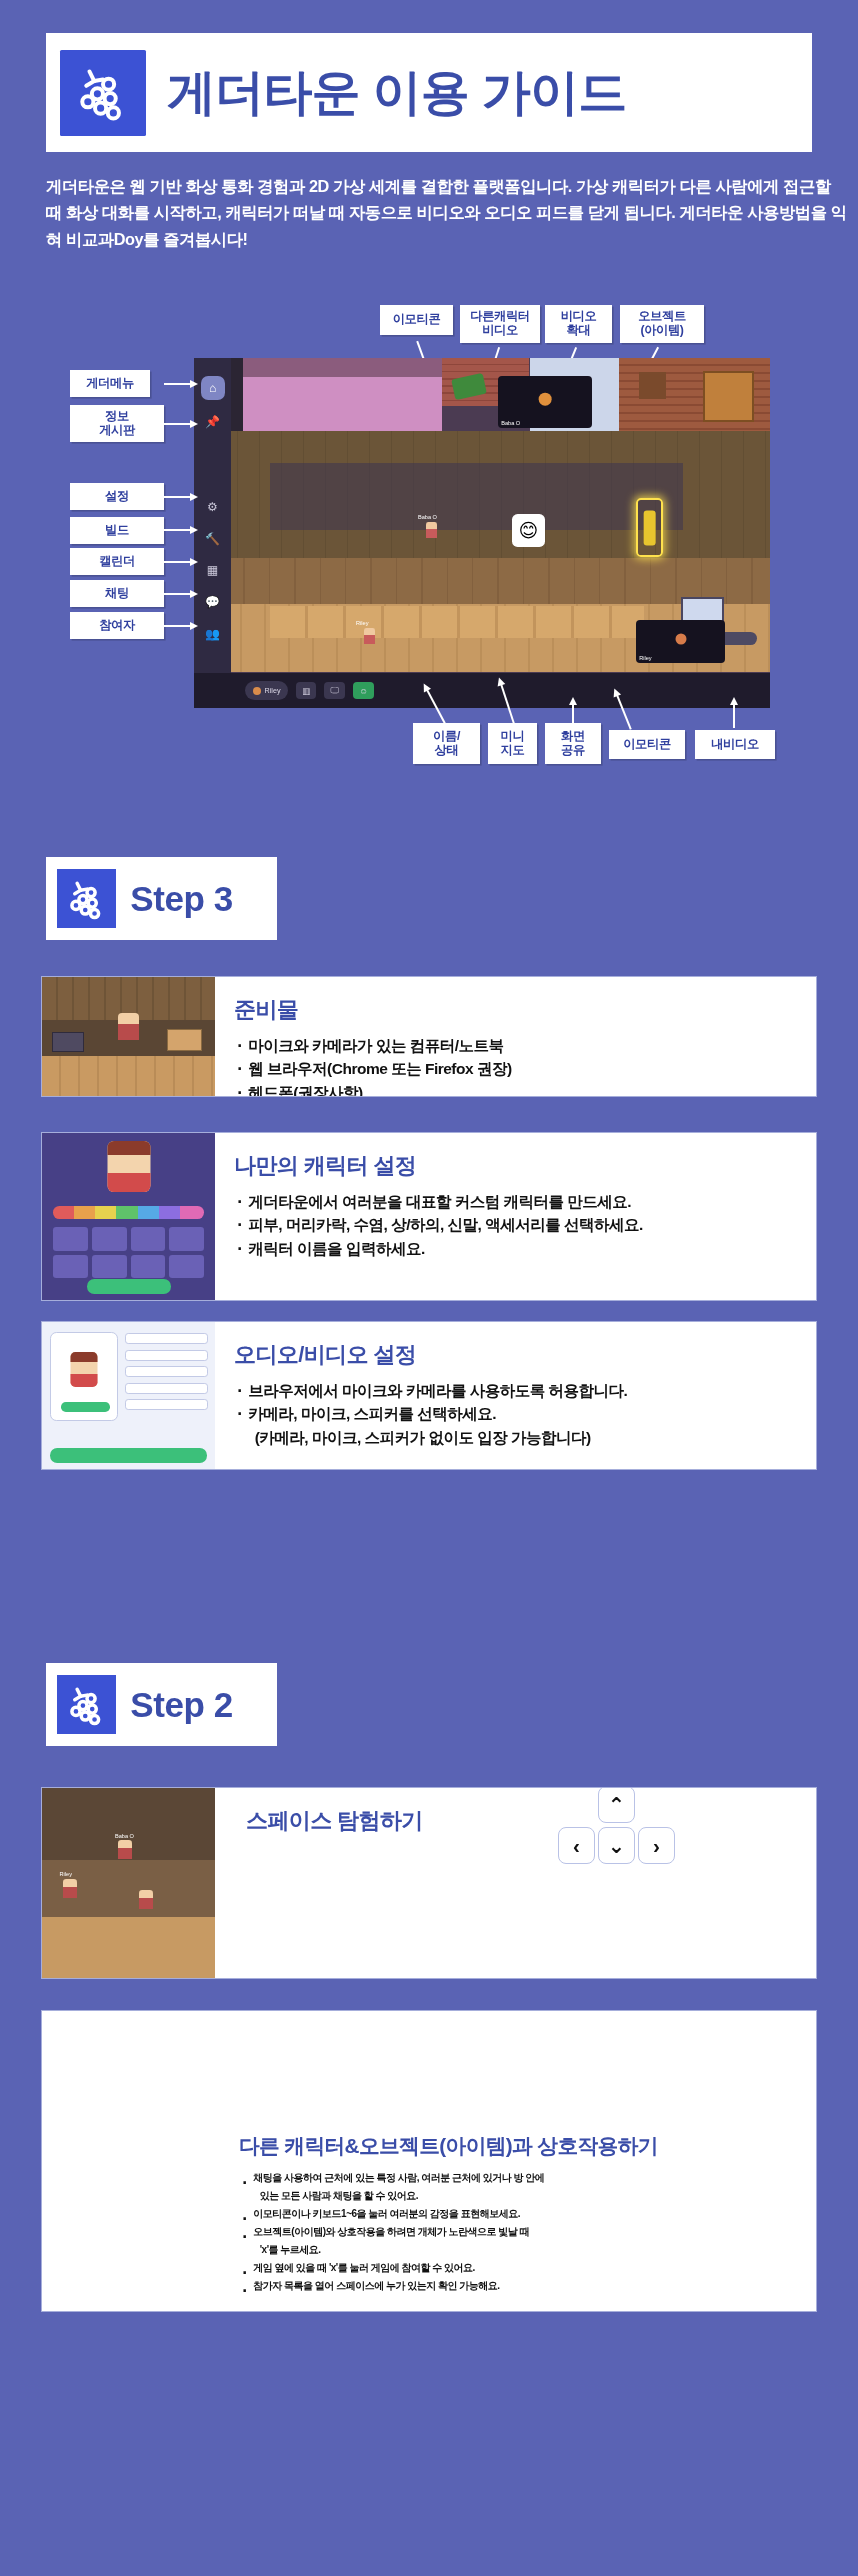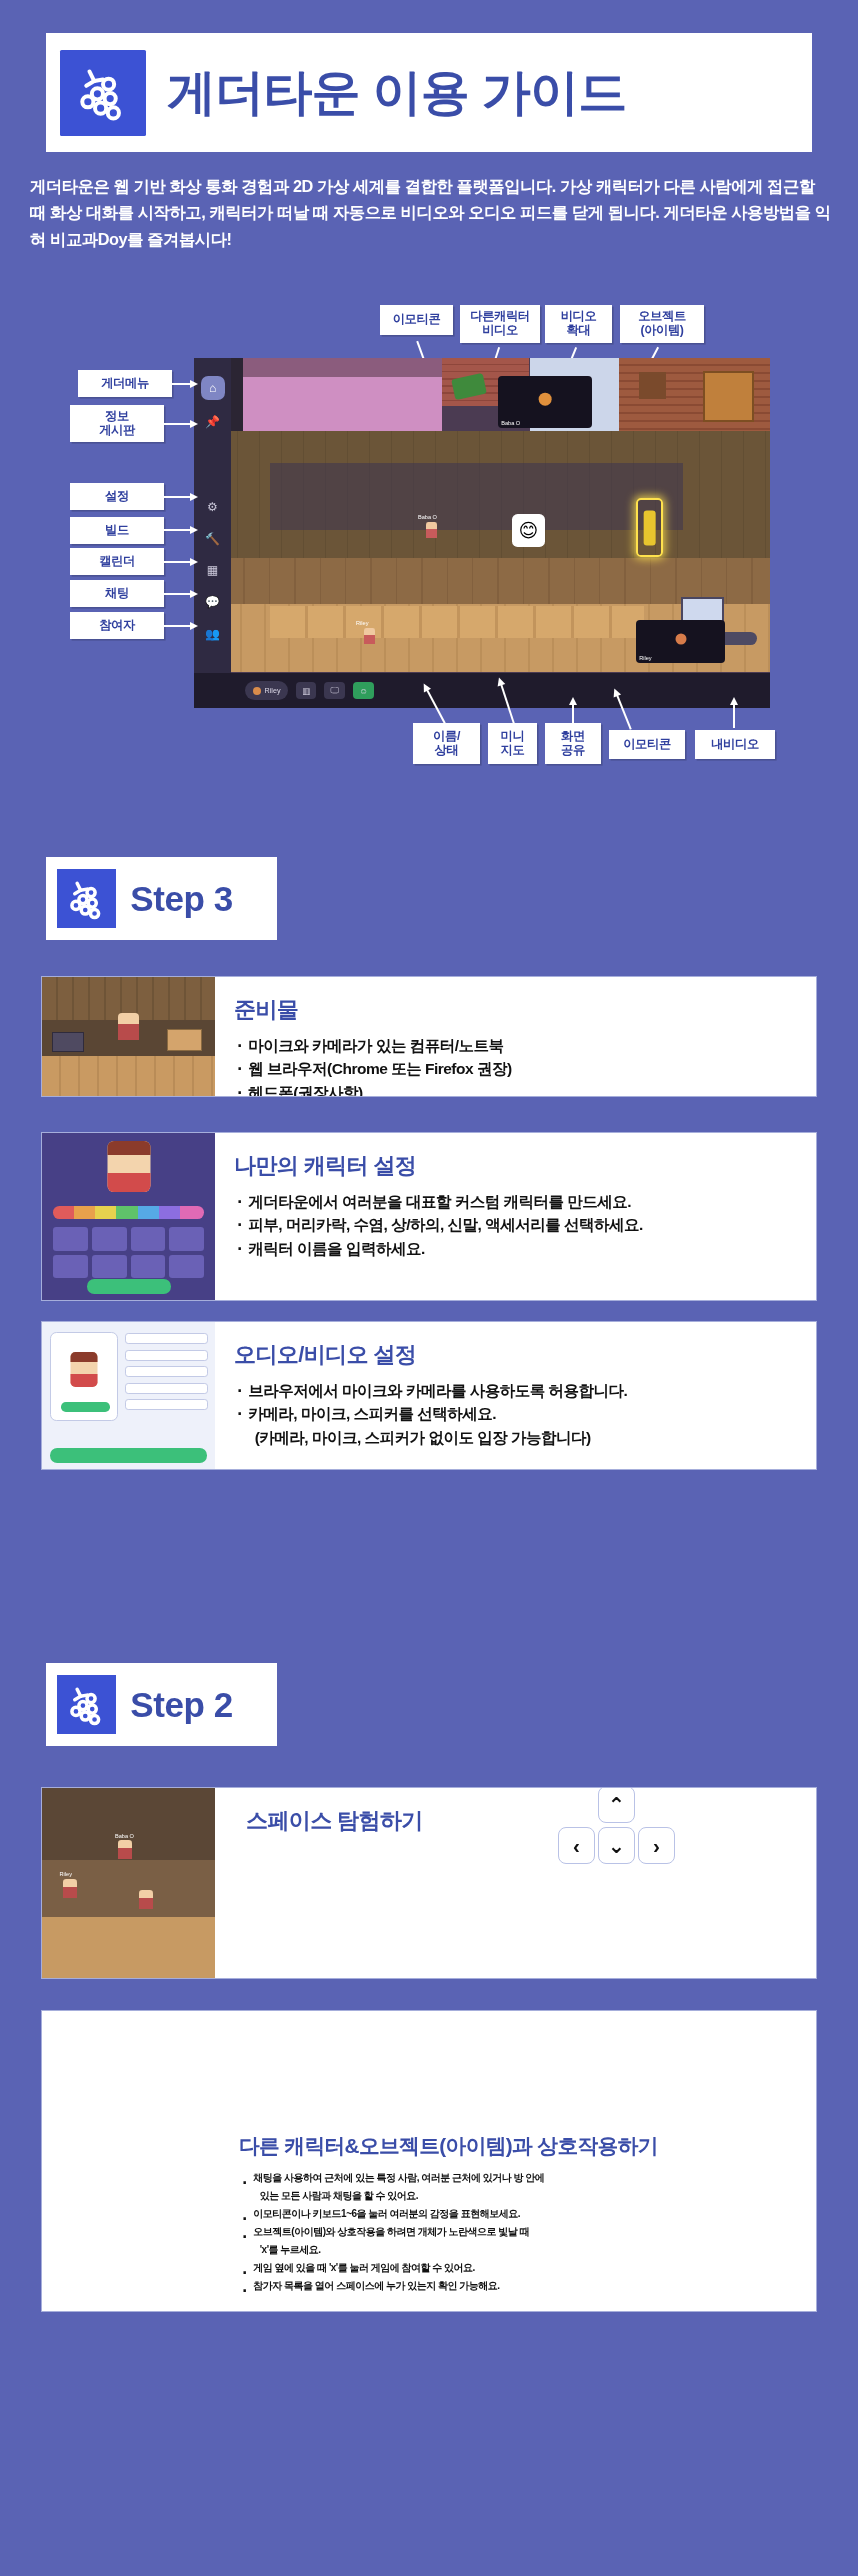--- a/index.html
+++ b/index.html
@@ -21,21 +21,21 @@
     position: relative; border-radius: 1.6px;
   }
   .logo-tile svg { position: absolute; left: 50%; top: 50%; transform: translate(-50%,-50%); }
   .header-title {
     color: #3a4da8; font-size: 49px; font-weight: 800; letter-spacing: -0.8px; line-height: 1;
     white-space: nowrap;
   }
 
   
   .intro {
-    position: absolute; left: 30px; top: 173px; width: 803px;
+    position: absolute; left: 46px; top: 173px; width: 803px;
     color: #ffffff; font-size: 16.3px; font-weight: 700; line-height: 1.62;
     letter-spacing: -0.4px;
   }
 
   
   .shot-wrap { position: absolute; left: 0; top: 294px; width: 859px; height: 493px; }
   .shot {
     position: absolute; left: 194px; top: 64px; width: 576px; height: 350px;
     background: #2b2238; overflow: hidden;
   }
@@ -326,21 +326,21 @@
         <div class="pill">
           <span class="dot"></span>
           <span>Riley</span>
         </div>
         <div class="bi">▥</div>
         <div class="bi">🖵</div>
         <div class="bi grn">☺</div>
       </div>
     </div>
 
-    <div class="cal" style="left:70px;top:76px;width:94px;height:27px;margin-left:8px;">게더메뉴</div>
+    <div class="cal" style="left:70px;top:76px;width:80px;height:27px;">게더메뉴</div>
     <div class="arrow ar-h" style="left:164px;top:89px;width:27px;"></div>
 
     <div class="cal" style="left:70px;top:111px;width:94px;height:37px;">정보
 게시판</div>
     <div class="arrow ar-h" style="left:164px;top:129px;width:27px;"></div>
 
     <div class="cal" style="left:70px;top:189px;width:94px;height:27px;">설정</div>
     <div class="arrow ar-h" style="left:164px;top:202px;width:27px;"></div>
 
     <div class="cal" style="left:70px;top:223px;width:94px;height:27px;">빌드</div>

